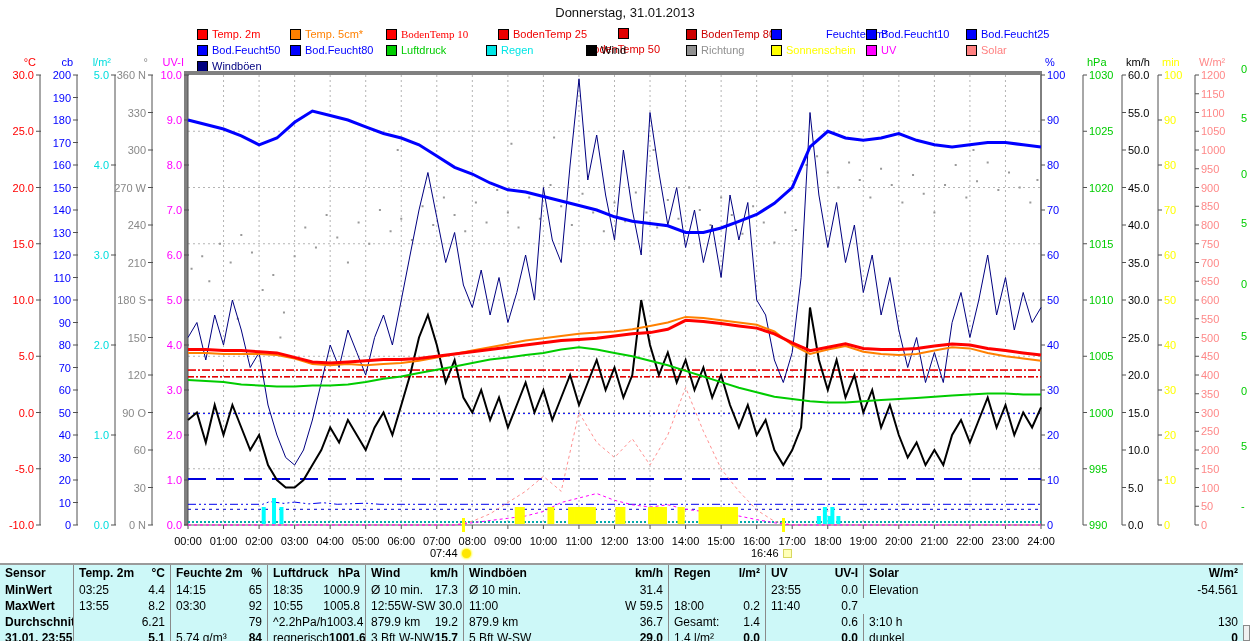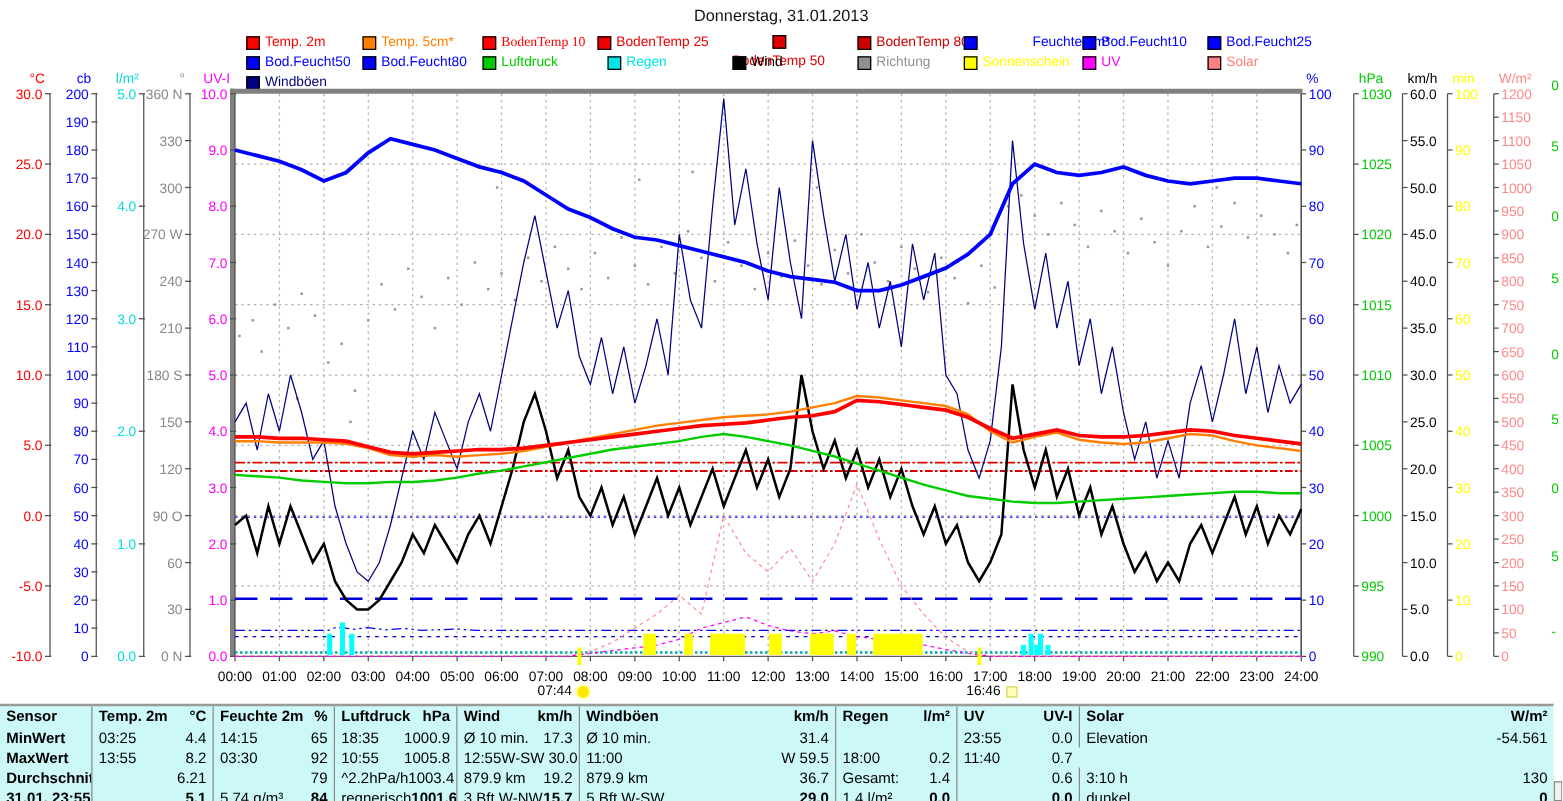--- a/index.html
+++ b/index.html
@@ -37,21 +37,21 @@
         <span style="color: rgb(255, 0, 0);">Temp. 2m</span>
       </div>
       <div class="legend-item" style="left: 290px; top: 28px;">
         <span class="legend-sq" style="background: rgb(255, 128, 0);"></span>
         <span style="color: rgb(255, 128, 0);">Temp. 5cm*</span>
       </div>
       <div class="legend-item" style="left: 386px; top: 28px; font-family: Liberation Serif, serif;">
         <span class="legend-sq" style="background: rgb(255, 0, 0);"></span>
         <span style="color: rgb(255, 0, 0);">BodenTemp 10</span>
       </div>
-      <div class="legend-item" style="left: 478px; top: 28px;">
+      <div class="legend-item" style="left: 498px; top: 28px;">
         <span class="legend-sq" style="background: rgb(238, 0, 0);"></span>
         <span style="color: rgb(238, 0, 0);">BodenTemp 25</span>
       </div>
       <div class="legend-item" style="left: 586px; top: 28px; flex-direction: column;">
         <span class="legend-sq" style="background: rgb(224, 0, 0);"></span>
         <span style="color: rgb(224, 0, 0);">BodenTemp 50</span>
       </div>
       <div class="legend-item" style="left: 686px; top: 28px;">
         <span class="legend-sq" style="background: rgb(204, 0, 0);"></span>
         <span style="color: rgb(204, 0, 0);">BodenTemp 80</span>
@@ -621,21 +621,21 @@
       <polyline points="188.0,420.0 196.9,412.5 205.8,442.5 214.7,405.0 223.5,435.0 232.4,405.0 241.3,427.5 250.2,450.0 259.1,435.0 268.0,465.0 276.9,480.0 285.7,487.5 294.6,487.5 303.5,480.0 312.4,465.0 321.3,450.0 330.2,427.5 339.1,442.5 347.9,420.0 356.8,435.0 365.7,450.0 374.6,427.5 383.5,412.5 392.4,435.0 401.3,405.0 410.1,375.0 419.0,337.5 427.9,315.0 436.8,345.0 445.7,382.5 454.6,360.0 463.4,397.5 472.3,412.5 481.2,390.0 490.1,420.0 499.0,397.5 507.9,427.5 516.8,405.0 525.6,382.5 534.5,412.5 543.4,390.0 552.3,420.0 561.2,397.5 570.1,375.0 579.0,405.0 587.8,382.5 596.7,360.0 605.6,390.0 614.5,367.5 623.4,397.5 632.3,375.0 641.2,300.0 650.0,345.0 658.9,375.0 667.8,352.5 676.7,382.5 685.6,360.0 694.5,390.0 703.4,367.5 712.2,397.5 721.1,375.0 730.0,405.0 738.9,427.5 747.8,405.0 756.7,435.0 765.6,420.0 774.4,450.0 783.3,465.0 792.2,450.0 801.1,427.5 810.0,307.5 818.9,360.0 827.8,390.0 836.6,360.0 845.5,397.5 854.4,375.0 863.3,412.5 872.2,390.0 881.1,427.5 889.9,405.0 898.8,435.0 907.7,457.5 916.6,442.5 925.5,465.0 934.4,450.0 943.3,465.0 952.1,435.0 961.0,420.0 969.9,442.5 978.8,420.0 987.7,397.5 996.6,427.5 1005.5,405.0 1014.3,435.0 1023.2,412.5 1032.1,427.5 1041.0,407.3" fill="none" stroke="#000000" stroke-width="2"></polyline>
       <polyline points="188.0,379.9 205.8,381.0 223.5,382.1 241.3,384.4 259.1,385.5 276.9,386.6 294.6,386.6 312.4,385.5 330.2,385.5 347.9,384.4 365.7,382.1 383.5,378.8 401.3,376.5 419.0,373.1 436.8,369.8 454.6,366.4 472.3,363.0 490.1,359.6 507.9,357.4 525.6,355.1 543.4,352.9 561.2,349.5 579.0,347.3 596.7,349.5 614.5,352.9 632.3,356.3 650.0,360.7 667.8,365.2 685.6,370.9 703.4,376.5 721.1,382.1 738.9,387.7 756.7,392.3 774.4,396.8 792.2,399.0 810.0,401.3 827.8,402.4 845.5,402.4 863.3,401.3 881.1,400.1 898.8,399.0 916.6,397.9 934.4,396.8 952.1,395.6 969.9,394.5 987.7,393.4 1005.5,393.4 1023.2,394.5 1041.0,394.5" fill="none" stroke="#00cc00" stroke-width="2"></polyline>
       <polyline points="188.0,352.9 205.8,352.9 223.5,354.0 241.3,354.0 259.1,354.0 276.9,355.1 294.6,358.5 312.4,364.1 330.2,365.3 347.9,364.1 365.7,365.3 383.5,364.1 401.3,363.0 419.0,360.8 436.8,357.4 454.6,354.0 472.3,350.6 490.1,347.3 507.9,343.9 525.6,340.5 543.4,338.3 561.2,336.0 579.0,333.8 596.7,332.6 614.5,331.5 632.3,329.3 650.0,325.9 667.8,322.5 685.6,316.9 703.4,318.0 721.1,320.3 738.9,322.5 756.7,324.8 774.4,331.5 792.2,345.0 810.0,354.0 827.8,349.5 845.5,346.1 863.3,351.8 881.1,354.0 898.8,355.1 916.6,354.0 934.4,350.6 952.1,347.3 969.9,348.4 987.7,352.9 1005.5,356.3 1023.2,358.5 1041.0,360.8" fill="none" stroke="#ff8000" stroke-width="2"></polyline>
       <polyline points="188.0,349.5 205.8,349.5 223.5,350.6 241.3,350.6 259.1,351.8 276.9,352.9 294.6,357.4 312.4,361.9 330.2,363.0 347.9,361.9 365.7,360.8 383.5,359.6 401.3,359.6 419.0,358.5 436.8,356.3 454.6,354.0 472.3,351.8 490.1,349.5 507.9,347.3 525.6,345.0 543.4,342.8 561.2,340.5 579.0,339.4 596.7,338.3 614.5,336.0 632.3,333.8 650.0,332.6 667.8,329.3 685.6,320.3 703.4,321.4 721.1,323.6 738.9,325.9 756.7,328.1 774.4,333.8 792.2,342.8 810.0,350.6 827.8,347.3 845.5,343.9 863.3,348.4 881.1,349.5 898.8,349.5 916.6,348.4 934.4,346.1 952.1,343.9 969.9,345.0 987.7,348.4 1005.5,350.6 1023.2,352.9 1041.0,355.1" fill="none" stroke="#ff0000" stroke-width="3"></polyline>
       <polyline points="188.0,120.0 205.8,124.5 223.5,129.0 241.3,135.8 259.1,144.8 276.9,138.0 294.6,122.3 312.4,111.0 330.2,115.5 347.9,120.0 365.7,126.8 383.5,133.5 401.3,138.0 419.0,144.8 436.8,156.0 454.6,167.3 472.3,174.0 490.1,183.0 507.9,189.8 525.6,192.0 543.4,196.5 561.2,201.0 579.0,205.5 596.7,210.0 614.5,216.8 632.3,221.3 650.0,223.5 667.8,225.8 685.6,232.5 703.4,232.5 721.1,228.0 738.9,221.3 756.7,214.5 774.4,203.3 792.2,187.5 810.0,147.0 827.8,131.3 845.5,138.0 863.3,140.3 881.1,138.0 898.8,133.5 916.6,140.3 934.4,144.8 952.1,147.0 969.9,144.8 987.7,142.5 1005.5,142.5 1023.2,144.8 1041.0,147.0" fill="none" stroke="#0000ff" stroke-width="3"></polyline>
     </svg>
   <div class="sun-marker" id="sunrise-marker" style="left:430px;top:547px;">
     <span>07:44</span>
     <span class="sun-icon"></span>
   </div>
-  <div class="sun-marker" id="sunset-marker" style="left:773px;top:547px;">
+  <div class="sun-marker" id="sunset-marker" style="left:751px;top:547px;">
     <span>16:46</span>
     <span class="sunset-icon"></span>
   </div>
   <div class="sun-tick" style="left:462px;top:518px;"></div>
   <div class="sun-tick" style="left:782px;top:518px;"></div>
   <div id="fragments">
       <div class="frag" style="top: 63px;">0</div>
       <div class="frag" style="top: 112px;">5</div>
       <div class="frag" style="top: 168px;">0</div>
       <div class="frag" style="top: 217px;">5</div>

